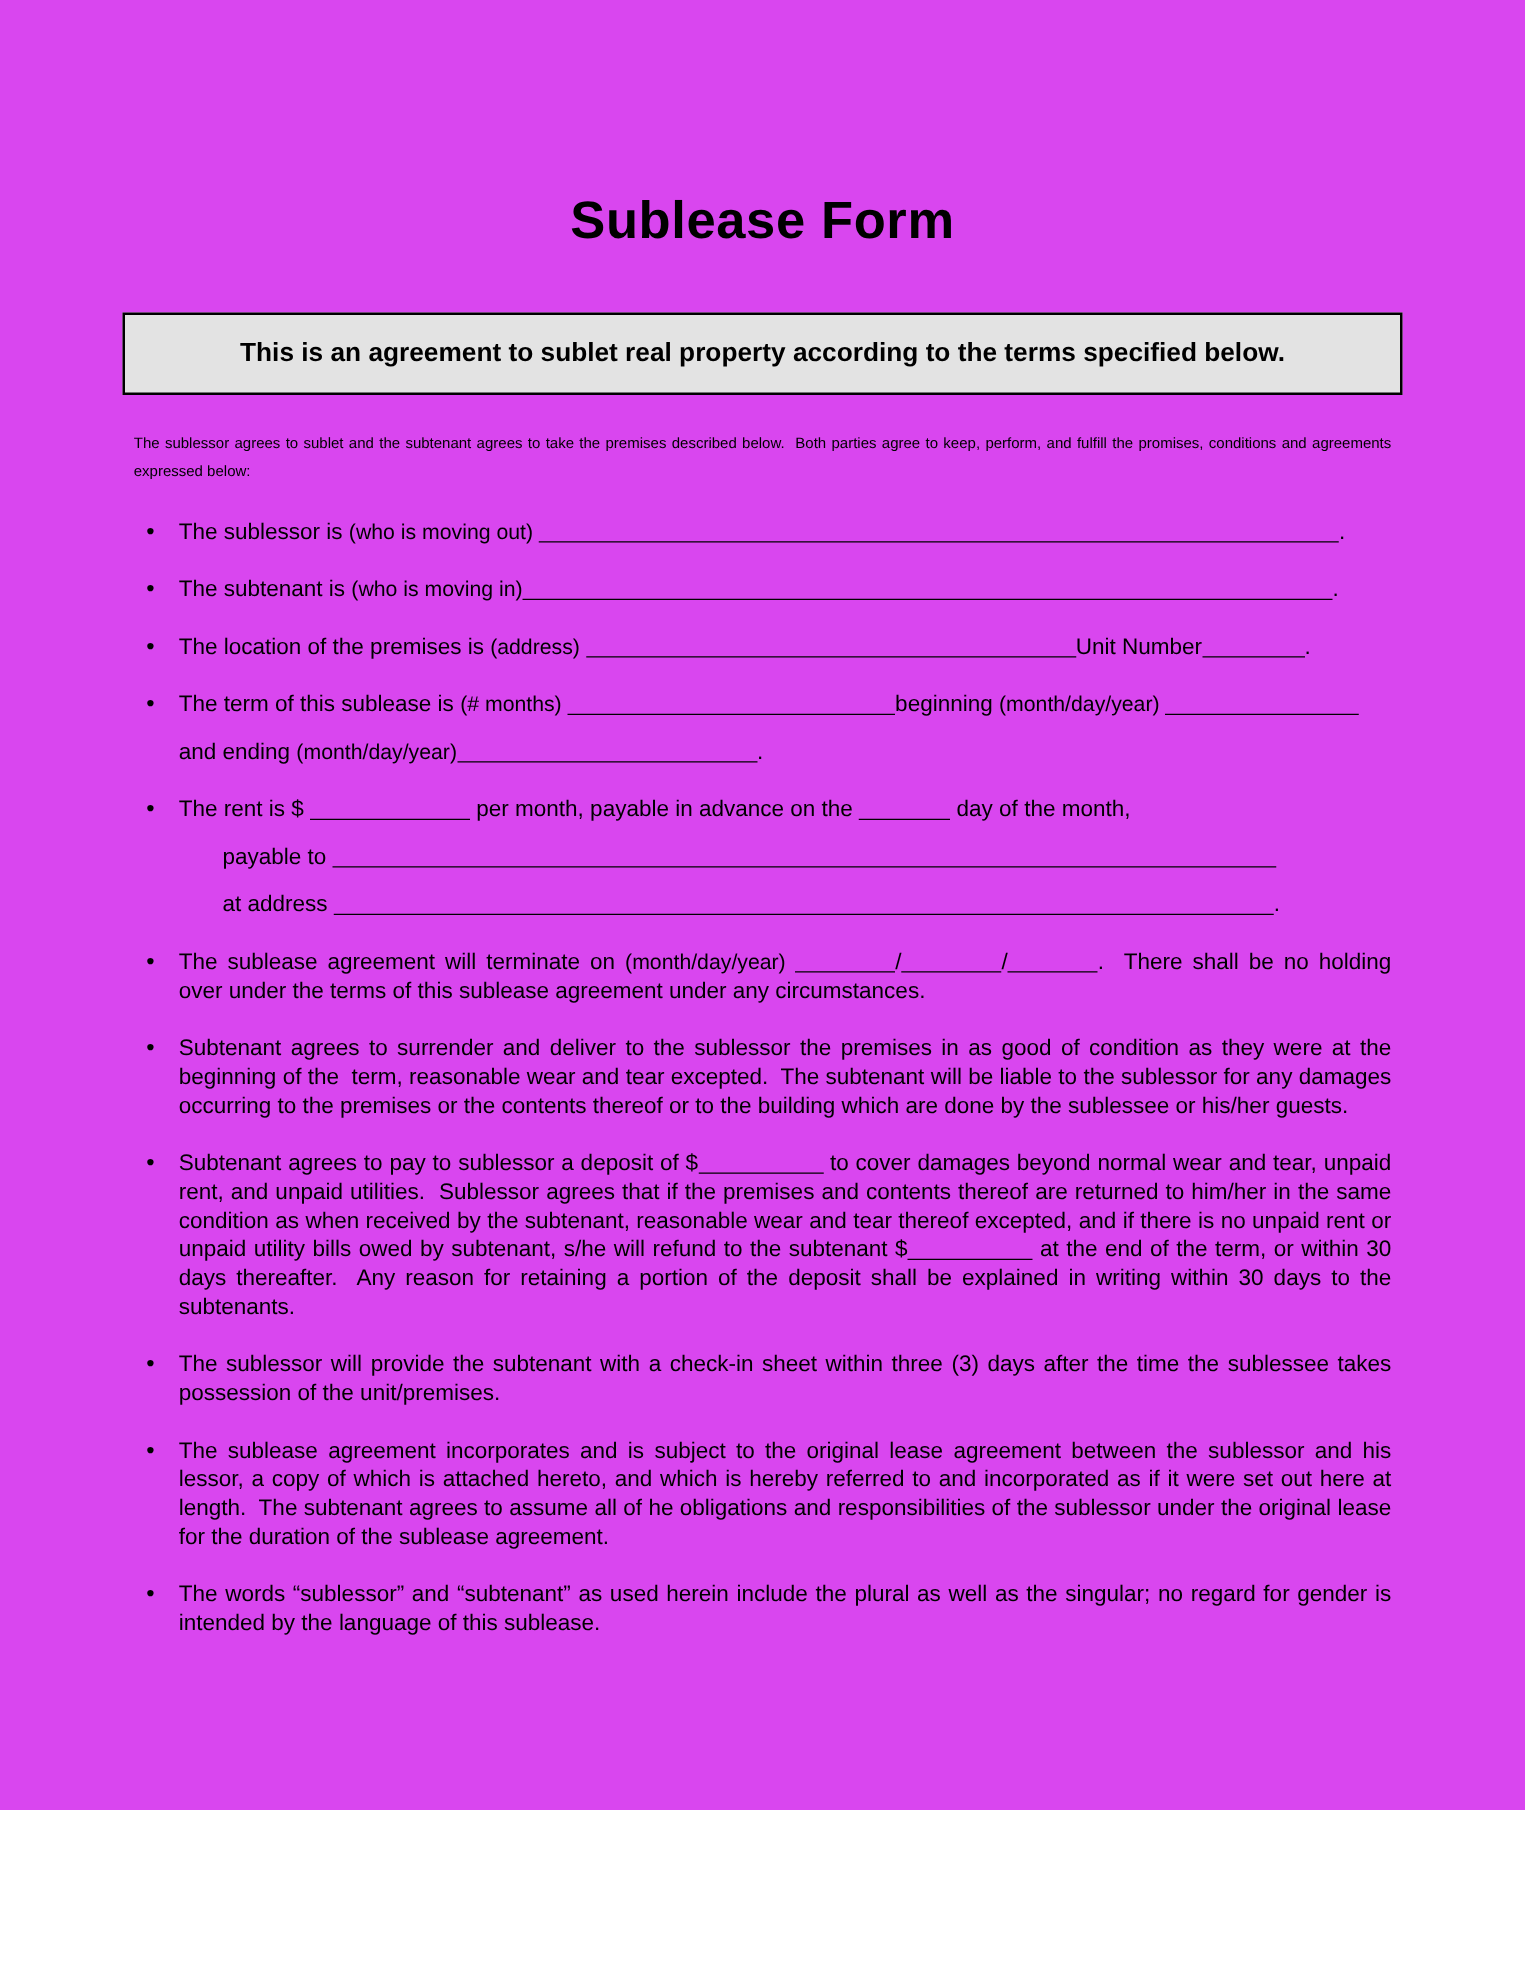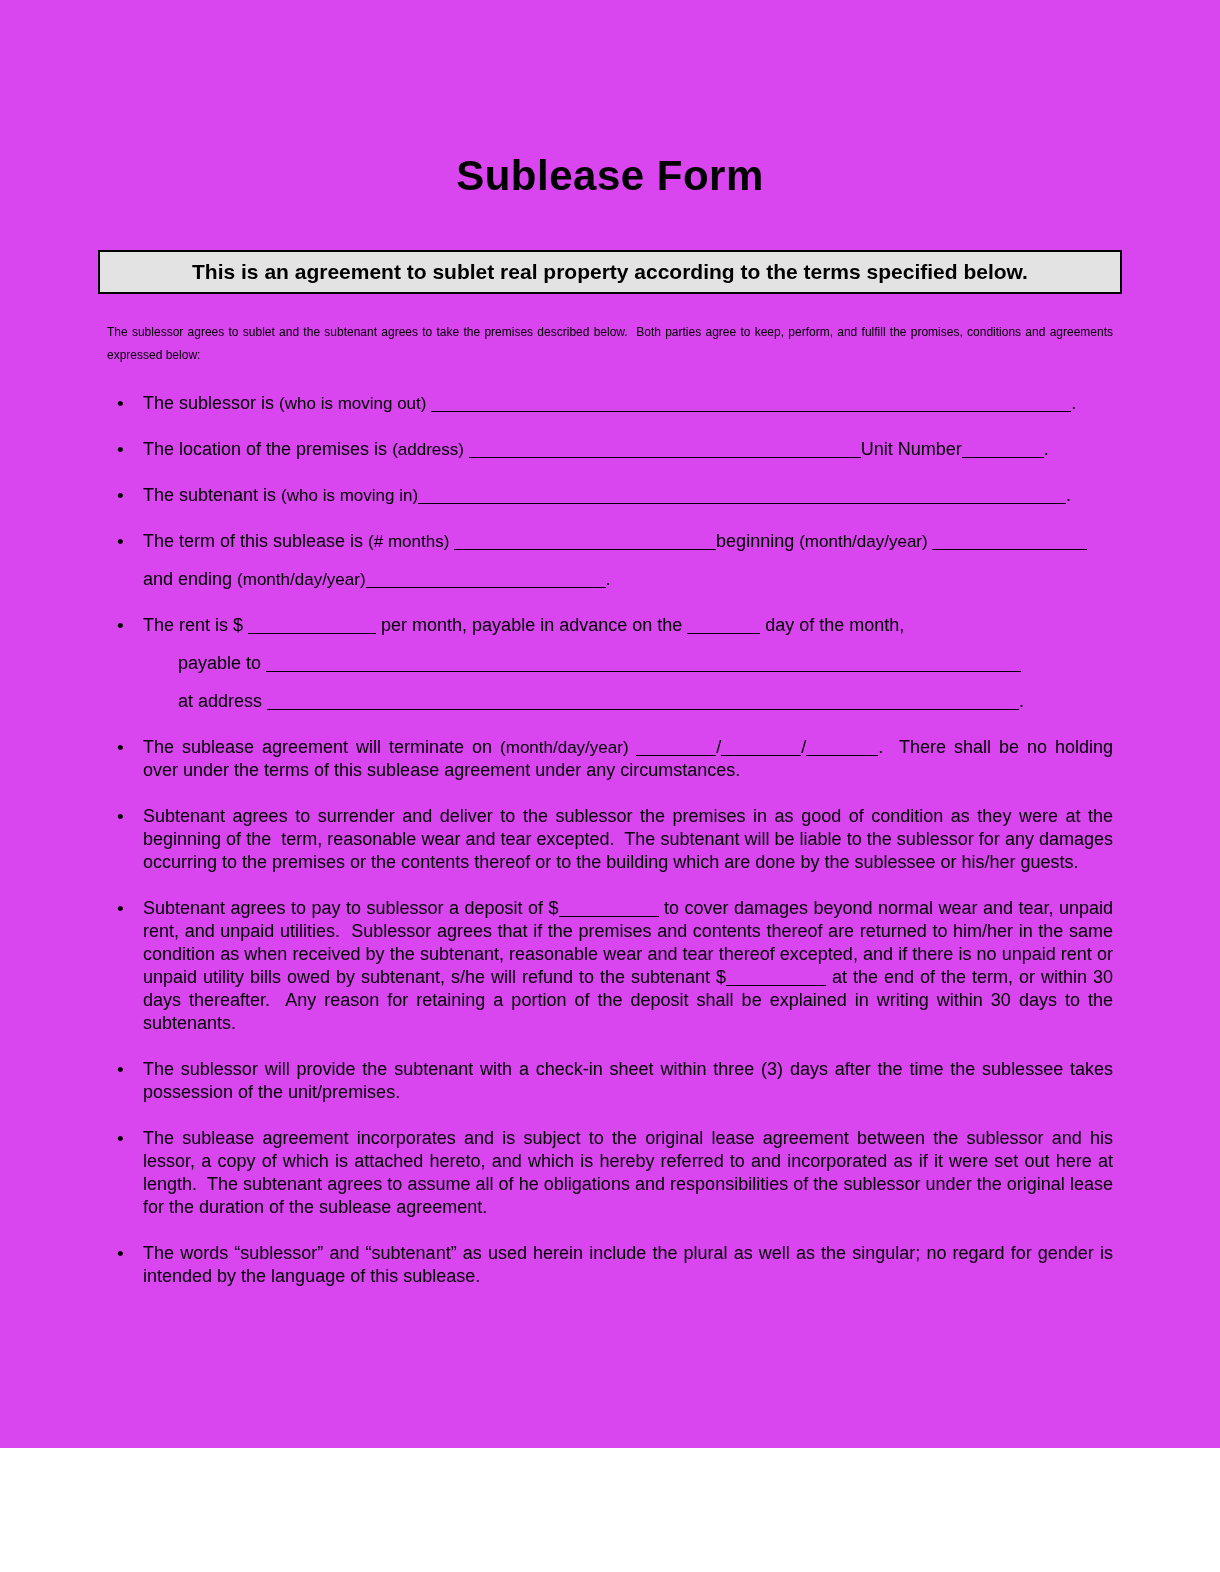--- a/index.html
+++ b/index.html
@@ -23,21 +23,21 @@
     text-align: center;
     letter-spacing: 0.5px;
   }
   .notice-box {
     margin: 48px 98px 0 98px;
     border: 2px solid #000000;
     background: #e3e3e3;
     text-align: center;
     font-size: 21px;
     font-weight: bold;
-    padding: 8px 12px;
+    padding: 19px 12px;
     box-sizing: border-box;
   }
   .content { padding: 0 98px; }
   .intro {
     margin: 27px 9px 0 9px;
     font-size: 12px;
     line-height: 23px;
   }
   .justify { text-align: justify; }
   ul.bullets {
@@ -80,24 +80,24 @@
     <span>This is an agreement to sublet real property according to the terms specified below.</span>
   </div>
 
   <div class="content">
     <p class="intro justify">The sublessor agrees to sublet and the subtenant agrees to take the premises described below.&nbsp; Both parties agree to keep, perform, and fulfill the promises, conditions and agreements expressed below:</p>
     <ul class="bullets">
         <li>
           <div class="line"><span class="text">The sublessor is </span><span class="small">(who is moving out) </span><span class="blank" style="width: 640px;"></span><span class="text">.</span></div>
         </li>
         <li>
-          <div class="line"><span class="text">The location of the premises is </span><span class="small">(address) </span><span class="blank" style="width: 392px;"></span><span class="text">Unit Number</span><span class="blank" style="width: 82px;"></span><span class="text">.</span></div>
+          <div class="line"><span class="text">The subtenant is </span><span class="small">(who is moving in)</span><span class="blank" style="width: 648px;"></span><span class="text">.</span></div>
         </li>
         <li>
-          <div class="line"><span class="text">The subtenant is </span><span class="small">(who is moving in)</span><span class="blank" style="width: 648px;"></span><span class="text">.</span></div>
+          <div class="line"><span class="text">The location of the premises is </span><span class="small">(address) </span><span class="blank" style="width: 392px;"></span><span class="text">Unit Number</span><span class="blank" style="width: 82px;"></span><span class="text">.</span></div>
         </li>
         <li>
           <div class="line"><span class="text">The term of this sublease is </span><span class="small">(# months) </span><span class="blank" style="width: 262px;"></span><span class="text">beginning </span><span class="small">(month/day/year) </span><span class="blank" style="width: 155px;"></span></div>
           <div class="line spaced"><span class="text">and ending </span><span class="small">(month/day/year)</span><span class="blank" style="width: 240px;"></span><span class="text">.</span></div>
         </li>
         <li>
           <div class="line"><span class="text">The rent is $ </span><span class="blank" style="width: 128px;"></span><span class="text"> per month, payable in advance on the </span><span class="blank" style="width: 73px;"></span><span class="text"> day of the month,</span></div>
           <div class="line spaced indent"><span class="text">payable to </span><span class="blank" style="width: 755px;"></span></div>
           <div class="line spaced indent"><span class="text">at address </span><span class="blank" style="width: 752px;"></span><span class="text">.</span></div>
         </li>

